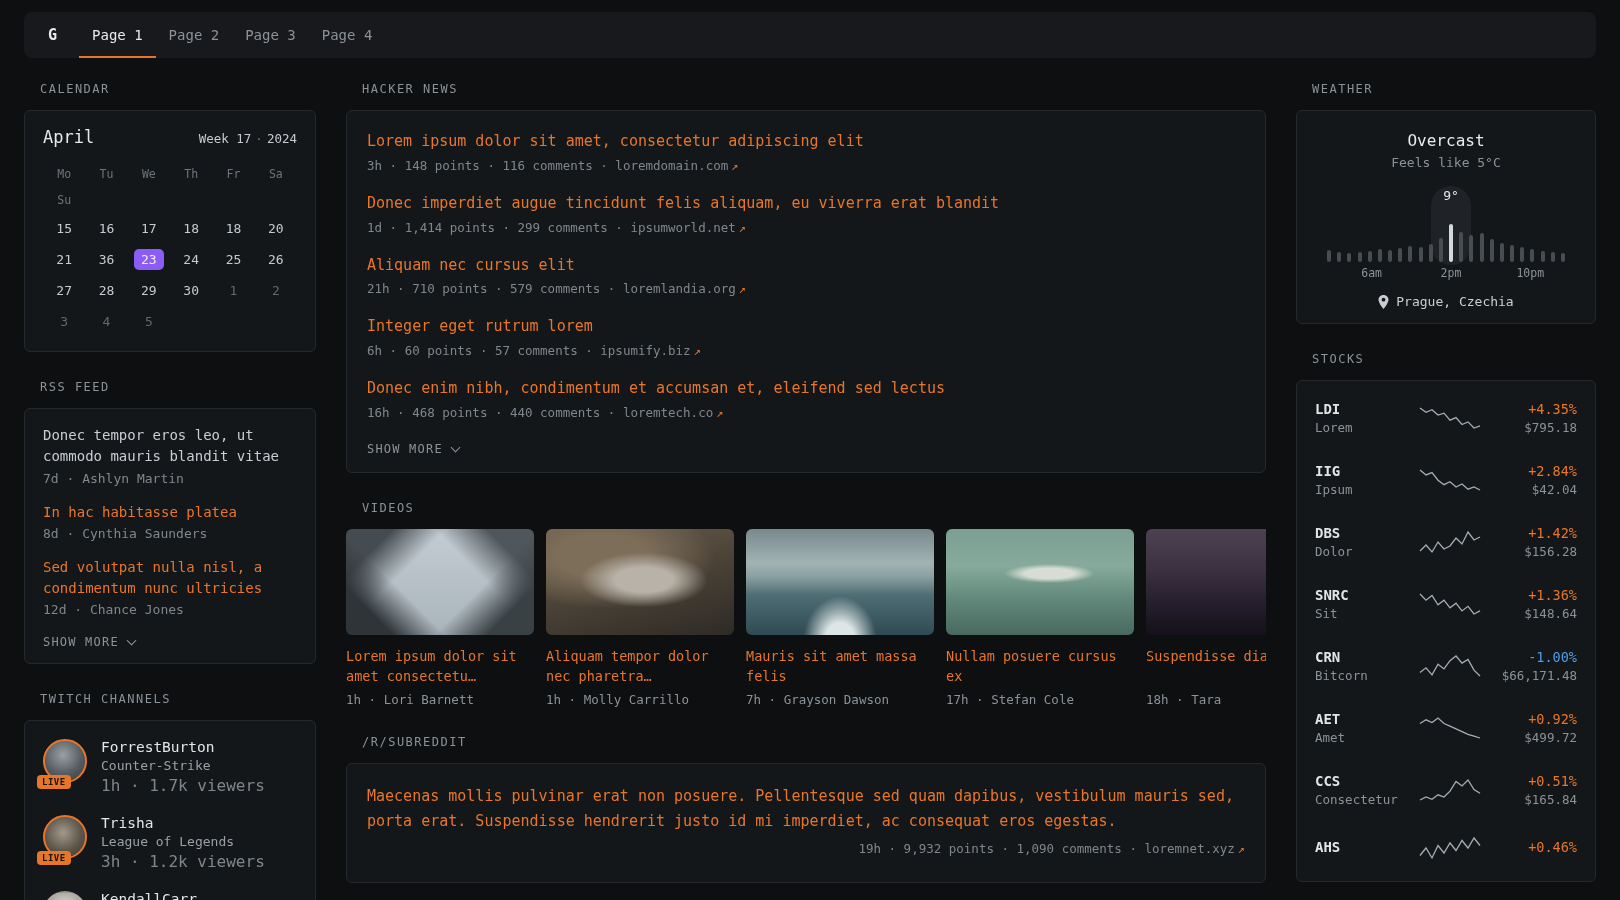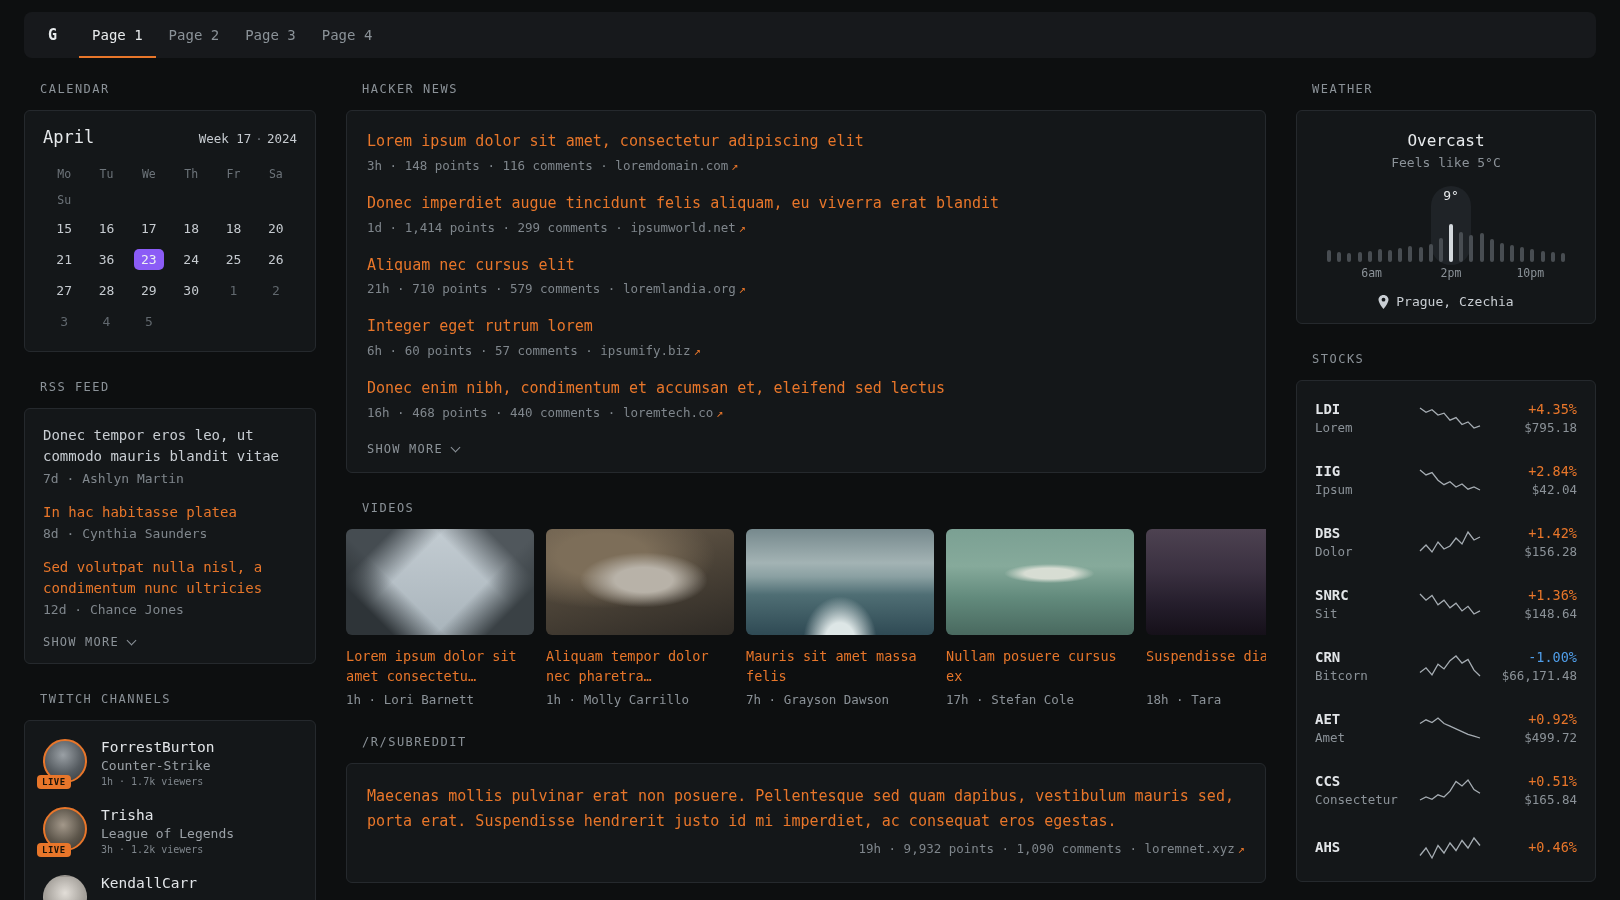--- a/index.html
+++ b/index.html
@@ -58,21 +58,21 @@
   .avatar-wrap { position:relative; width:44px; height:44px; flex:none; }
   .avatar { width:44px; height:44px; border-radius:50%; border:2px solid transparent; }
   .channel.is-live .avatar { border-color:#e8762a; }
   .avatar-1 { background:radial-gradient(circle at 45% 35%, #9aa0a5 0%, #565c61 55%, #33383c 100%); }
   .avatar-2 { background:radial-gradient(circle at 45% 40%, #a3988a 0%, #5d564b 55%, #363129 100%); }
   .avatar-3 { background:radial-gradient(circle at 50% 40%, #e2ded8 0%, #a8a49e 60%, #7b7771 100%); }
   .live-badge { display:none; position:absolute; bottom:-6px; left:-6px; background:#e8762a; color:#171209; font-size:9px; font-weight:bold; letter-spacing:.5px; padding:2px 5px; border-radius:4px; }
   .channel.is-live .live-badge { display:block; }
   .channel-name { font-size:14.5px; color:#e2e5e8; }
   .channel-game { font-size:13px; color:#9aa0a6; margin-top:3px; }
-  .channel-meta { font-size:10px; color:#7f868c; margin-top:3px; }
+  .channel-meta { font-size:16px; color:#7f868c; margin-top:3px; }
 
   
   .hn-card { padding:20px 20px 16px; }
   .hn-item { margin-bottom:20px; }
   .hn-title { color:#e8762a; font-size:15px; line-height:1.45; cursor:pointer; }
   .hn-meta { margin-top:5px; font-size:12.5px; color:#7f868c; }
   .hn-domain { color:#7f868c; cursor:pointer; text-decoration:none; }
   .ext-arrow { color:#e8762a; font-size:12px; margin-left:3px; cursor:pointer; }
 
   

